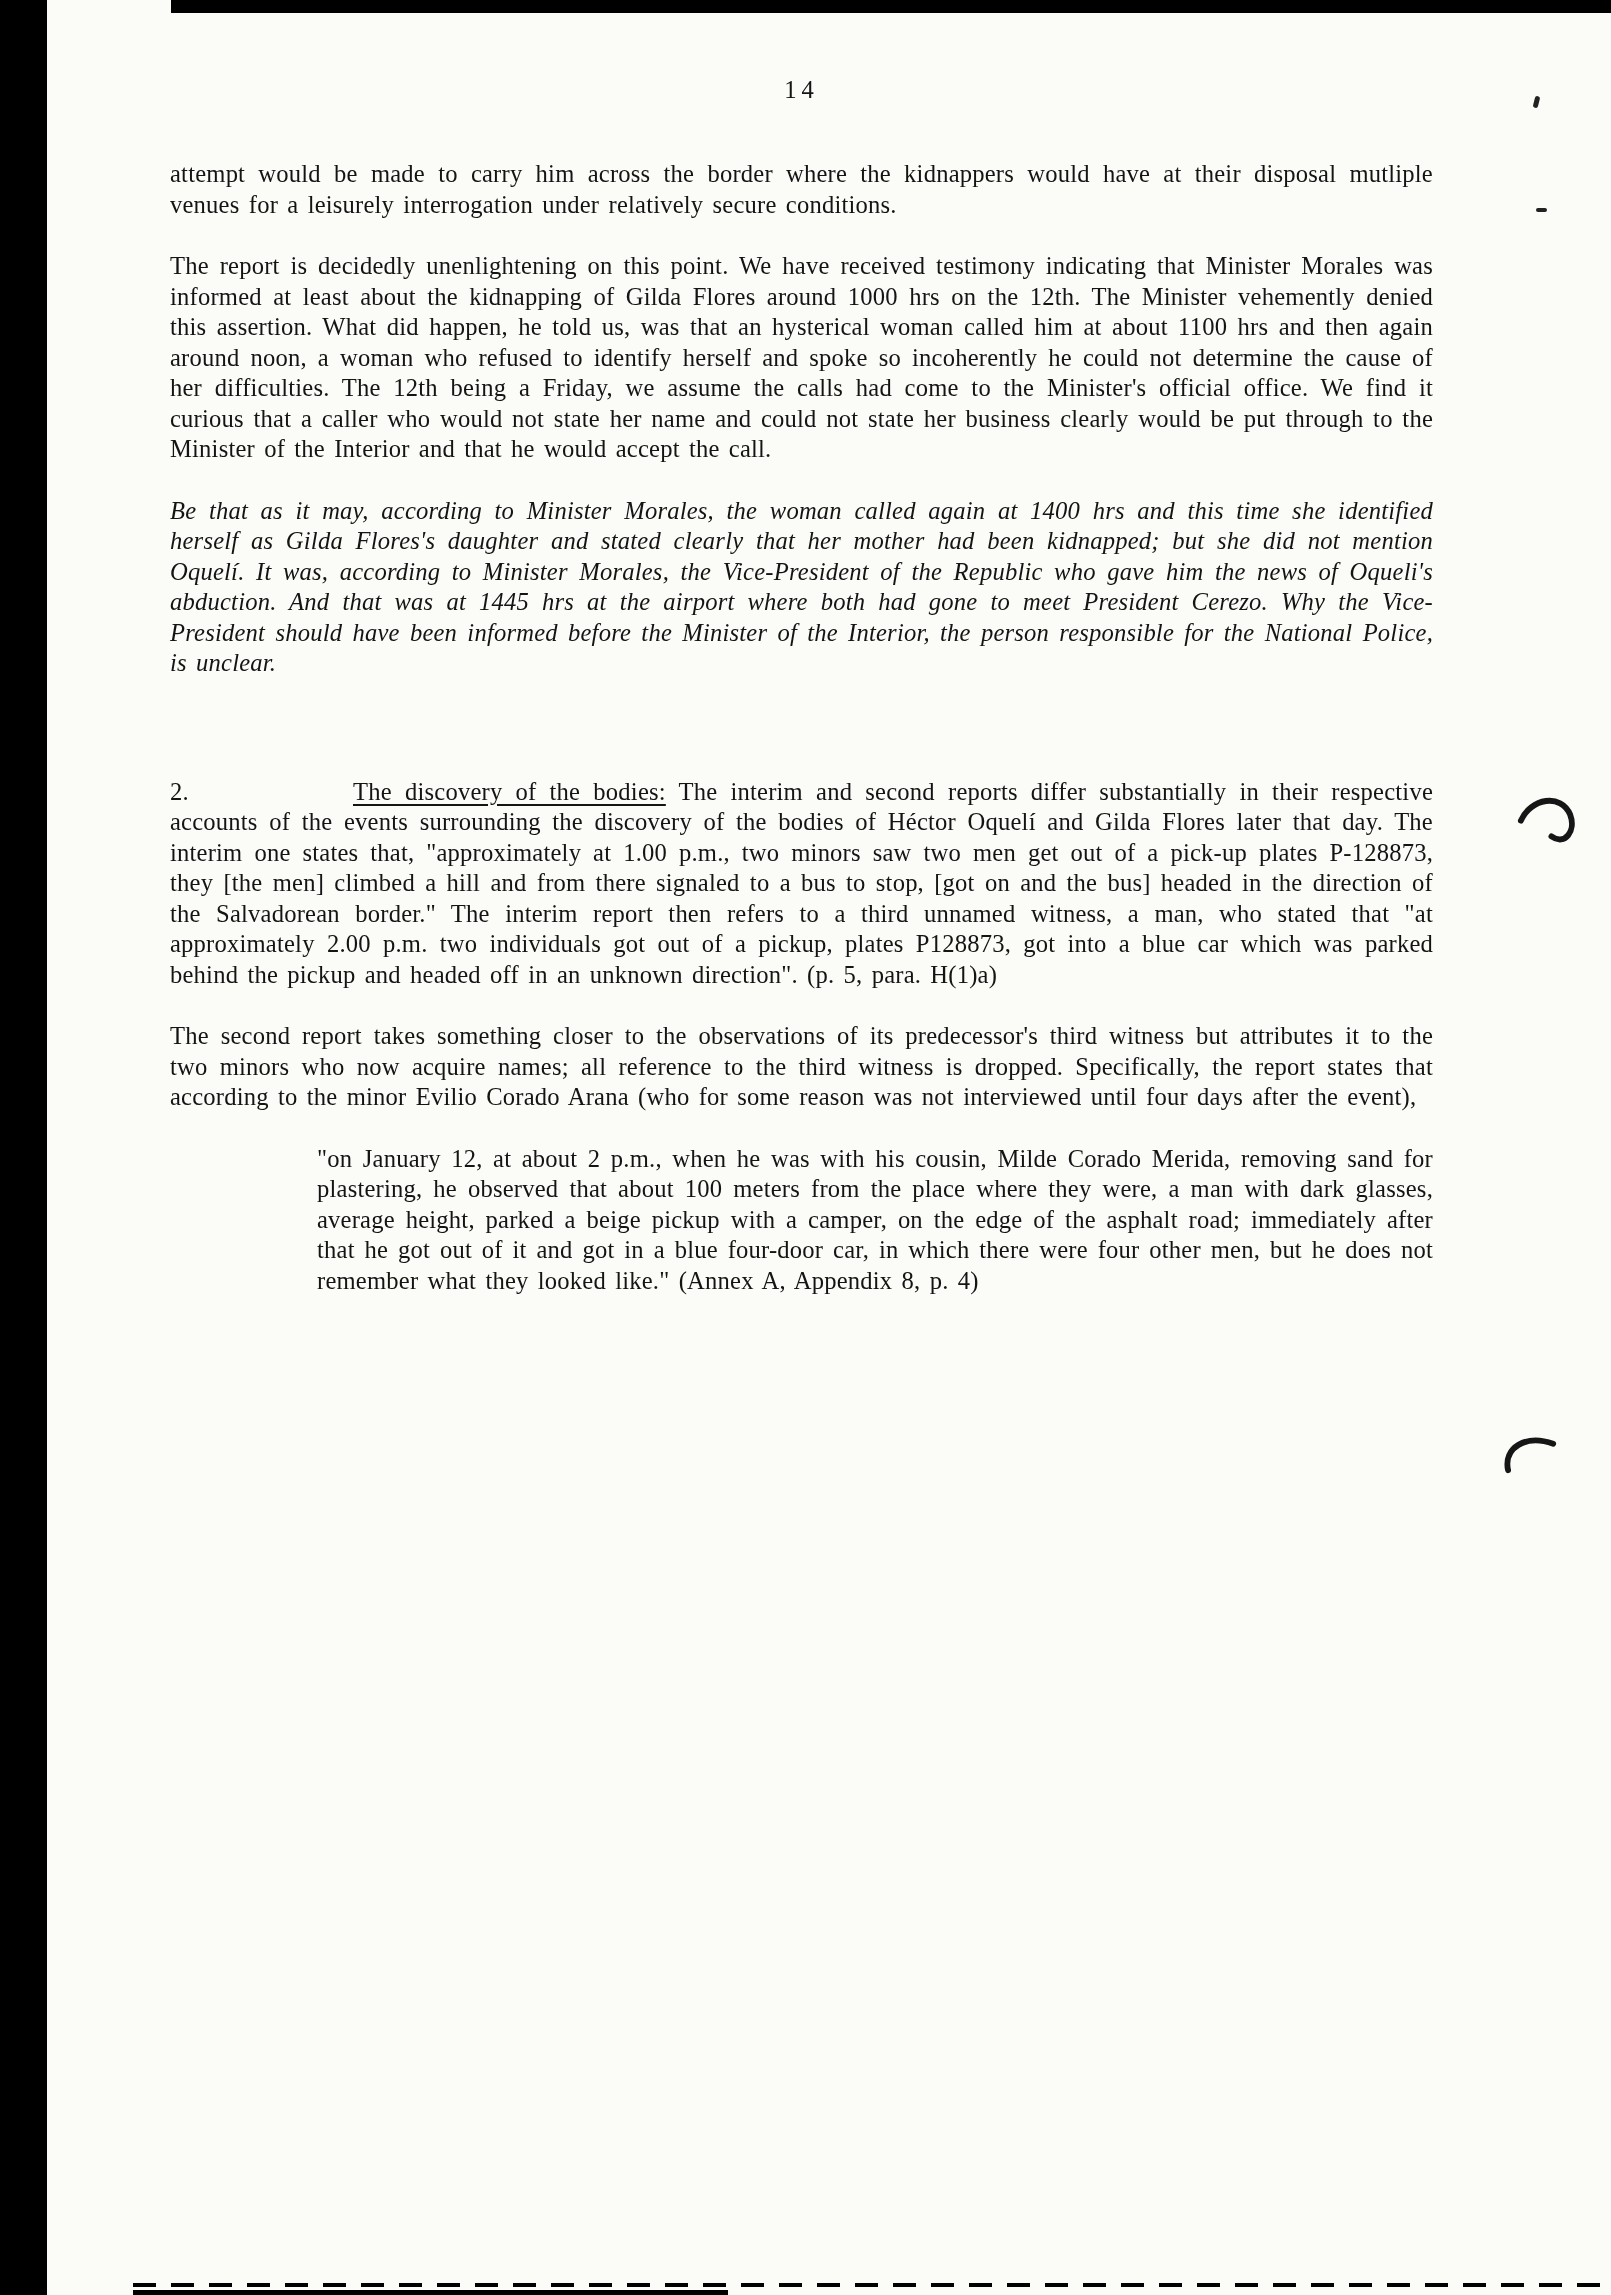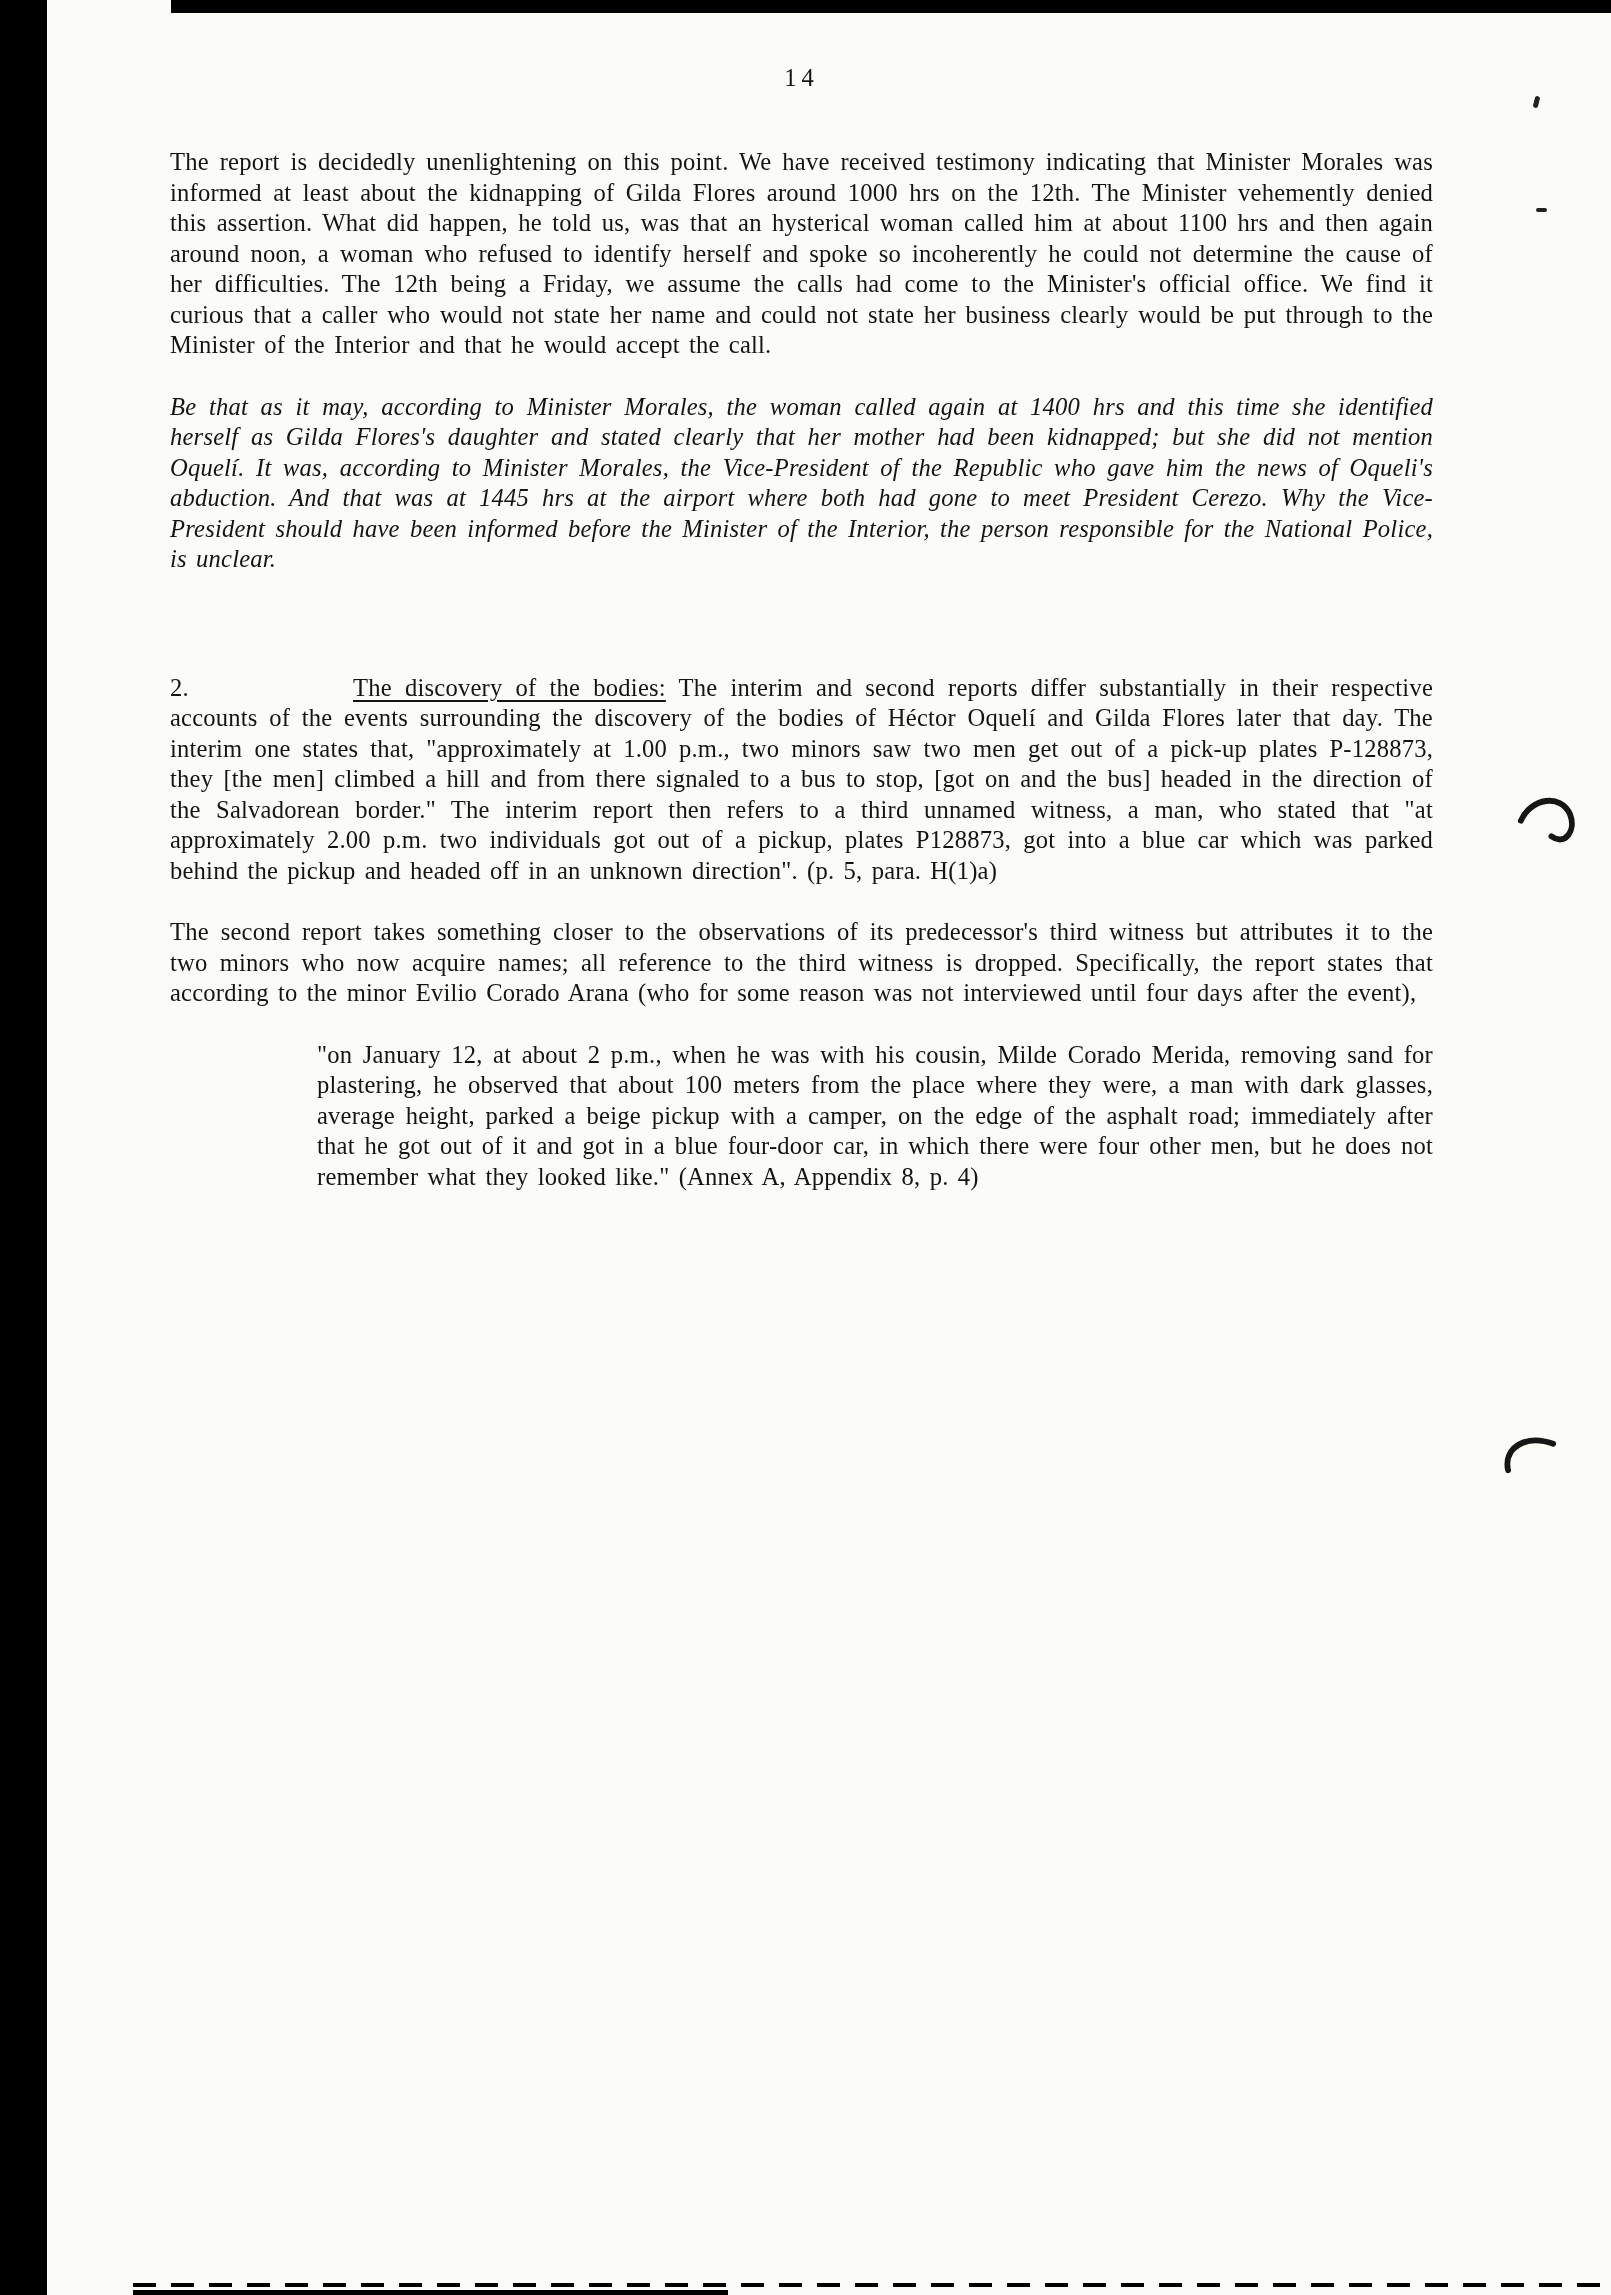--- a/index.html
+++ b/index.html
@@ -34,21 +34,21 @@
     font-size: 24.6px;
     line-height: 1.24;
     letter-spacing: 0.2px;
     word-spacing: 2.9px;
     text-align: justify;
   }
   .page-number {
     text-align: center;
     font-size: 24.6px;
     letter-spacing: 4.9px;
-    margin: 4px 0 54px 0;
+    margin: 16px 0 54px 0;
   }
   .content p { margin: 0 0 31px 0; }
   .content p.before-section { margin-bottom: 98px; font-style: italic; }
   .sec-num { display: inline-block; width: 147px; }
   .sec-heading { text-decoration: underline; text-underline-offset: 3.9px; margin-left: 36px; }
   blockquote.quote {
     margin: 0 0 0 147px;
     padding: 0;
   }
 </style>
@@ -69,20 +69,21 @@
     <path d="M 12 76 C 2 30, 48 2, 104 22" fill="none" stroke="#161616" stroke-width="12" stroke-linecap="round"></path>
   </svg>
 
   <div class="bottom-dash"></div>
   <div class="bottom-bar"></div>
 
   <div class="content">
 
     <div class="page-number">14</div>
 
+    <p>attempt would be made to carry him across the border where the kidnappers would have at their disposal mutliple venues for a leisurely interrogation under relatively secure conditions.</p>
 
     <p>The report is decidedly unenlightening on this point. We have received testimony indicating that Minister Morales was informed at least about the kidnapping of Gilda Flores around 1000 hrs on the 12th. The Minister vehemently denied this assertion. What did happen, he told us, was that an hysterical woman called him at about 1100 hrs and then again around noon, a woman who refused to identify herself and spoke so incoherently he could not determine the cause of her difficulties. The 12th being a Friday, we assume the calls had come to the Minister's official office. We find it curious that a caller who would not state her name and could not state her business clearly would be put through to the Minister of the Interior and that he would accept the call.</p>
 
     <p class="before-section">Be that as it may, according to Minister Morales, the woman called again at 1400 hrs and this time she identified herself as Gilda Flores's daughter and stated clearly that her mother had been kidnapped; but she did not mention Oquelí. It was, according to Minister Morales, the Vice-President of the Republic who gave him the news of Oqueli's abduction. And that was at 1445 hrs at the airport where both had gone to meet President Cerezo. Why the Vice-President should have been informed before the Minister of the Interior, the person responsible for the National Police, is unclear.</p>
 
     <p><span class="sec-num">2.</span><span class="sec-heading">The discovery of the bodies:</span><span> The interim and second reports differ substantially in their respective accounts of the events surrounding the discovery of the bodies of Héctor Oquelí and Gilda Flores later that day. The interim one states that, "approximately at 1.00 p.m., two minors saw two men get out of a pick-up plates P-128873, they [the men] climbed a hill and from there signaled to a bus to stop, [got on and the bus] headed in the direction of the Salvadorean border." The interim report then refers to a third unnamed witness, a man, who stated that "at approximately 2.00 p.m. two individuals got out of a pickup, plates P128873, got into a blue car which was parked behind the pickup and headed off in an unknown direction". (p. 5, para. H(1)a)</span></p>
 
     <p>The second report takes something closer to the observations of its predecessor's third witness but attributes it to the two minors who now acquire names; all reference to the third witness is dropped. Specifically, the report states that according to the minor Evilio Corado Arana (who for some reason was not interviewed until four days after the event),</p>
 
     <blockquote class="quote">"on January 12, at about 2 p.m., when he was with his cousin, Milde Corado Merida, removing sand for plastering, he observed that about 100 meters from the place where they were, a man with dark glasses, average height, parked a beige pickup with a camper, on the edge of the asphalt road; immediately after that he got out of it and got in a blue four-door car, in which there were four other men, but he does not remember what they looked like." (Annex A, Appendix 8, p. 4)</blockquote>

